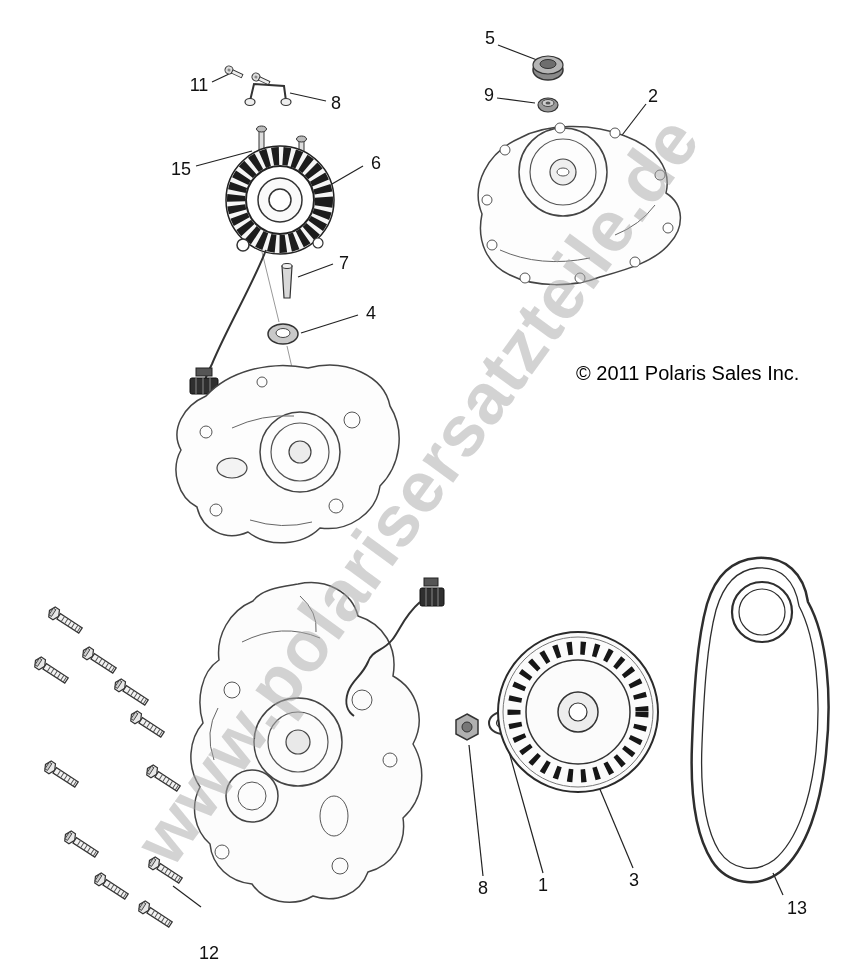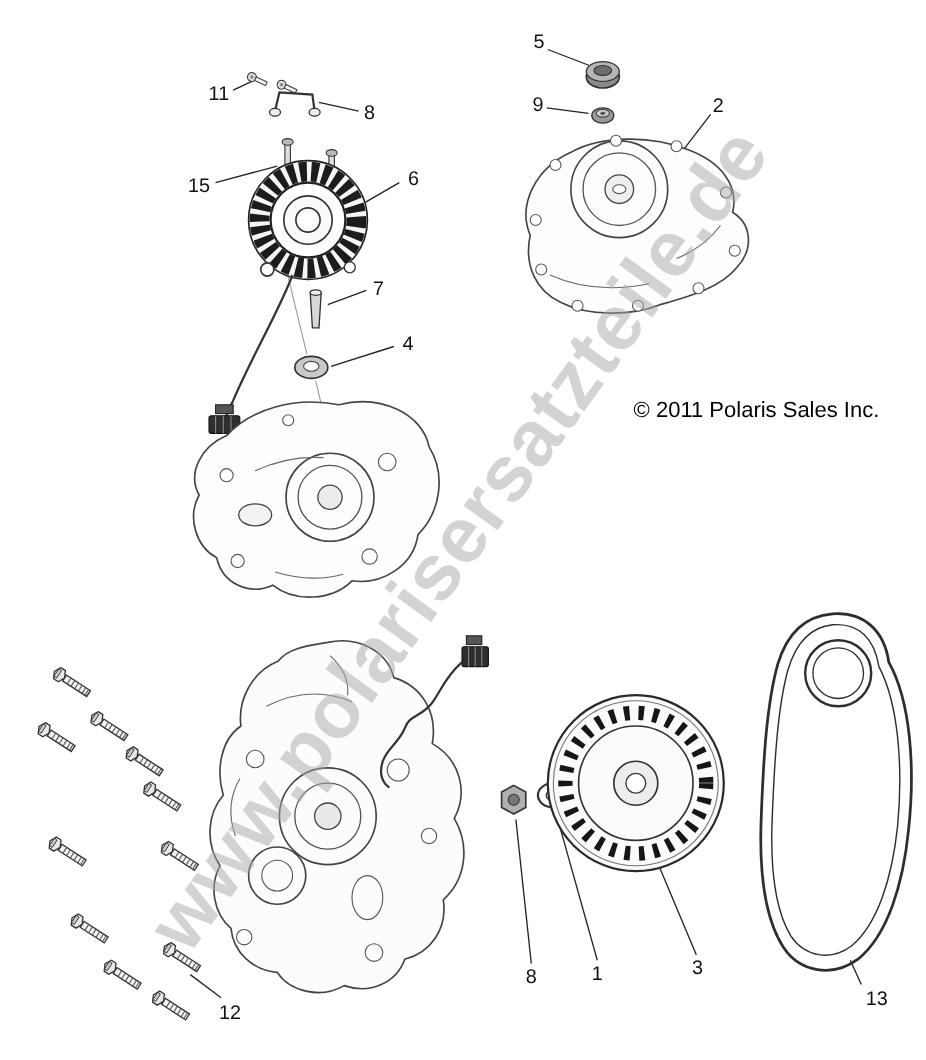--- a/index.html
+++ b/index.html
@@ -221,21 +221,21 @@
 
   <div class="callout" style="left:490px;top:38px">5</div>
   <div class="callout" style="left:489px;top:95px">9</div>
   <div class="callout" style="left:653px;top:96px">2</div>
   <div class="callout" style="left:199px;top:85px">11</div>
   <div class="callout" style="left:336px;top:103px">8</div>
   <div class="callout" style="left:181px;top:169px">15</div>
   <div class="callout" style="left:376px;top:163px">6</div>
   <div class="callout" style="left:344px;top:263px">7</div>
   <div class="callout" style="left:371px;top:313px">4</div>
-  <div class="callout" style="left:209px;top:921px">12</div>
+  <div class="callout" style="left:209px;top:953px">12</div>
   <div class="callout" style="left:483px;top:888px">8</div>
   <div class="callout" style="left:543px;top:885px">1</div>
   <div class="callout" style="left:634px;top:880px">3</div>
   <div class="callout" style="left:797px;top:908px">13</div>
 
   <div class="copyright">© 2011 Polaris Sales Inc.</div>
 
   <div class="watermark">www.polarisersatzteile.de</div>
 
 </div>

